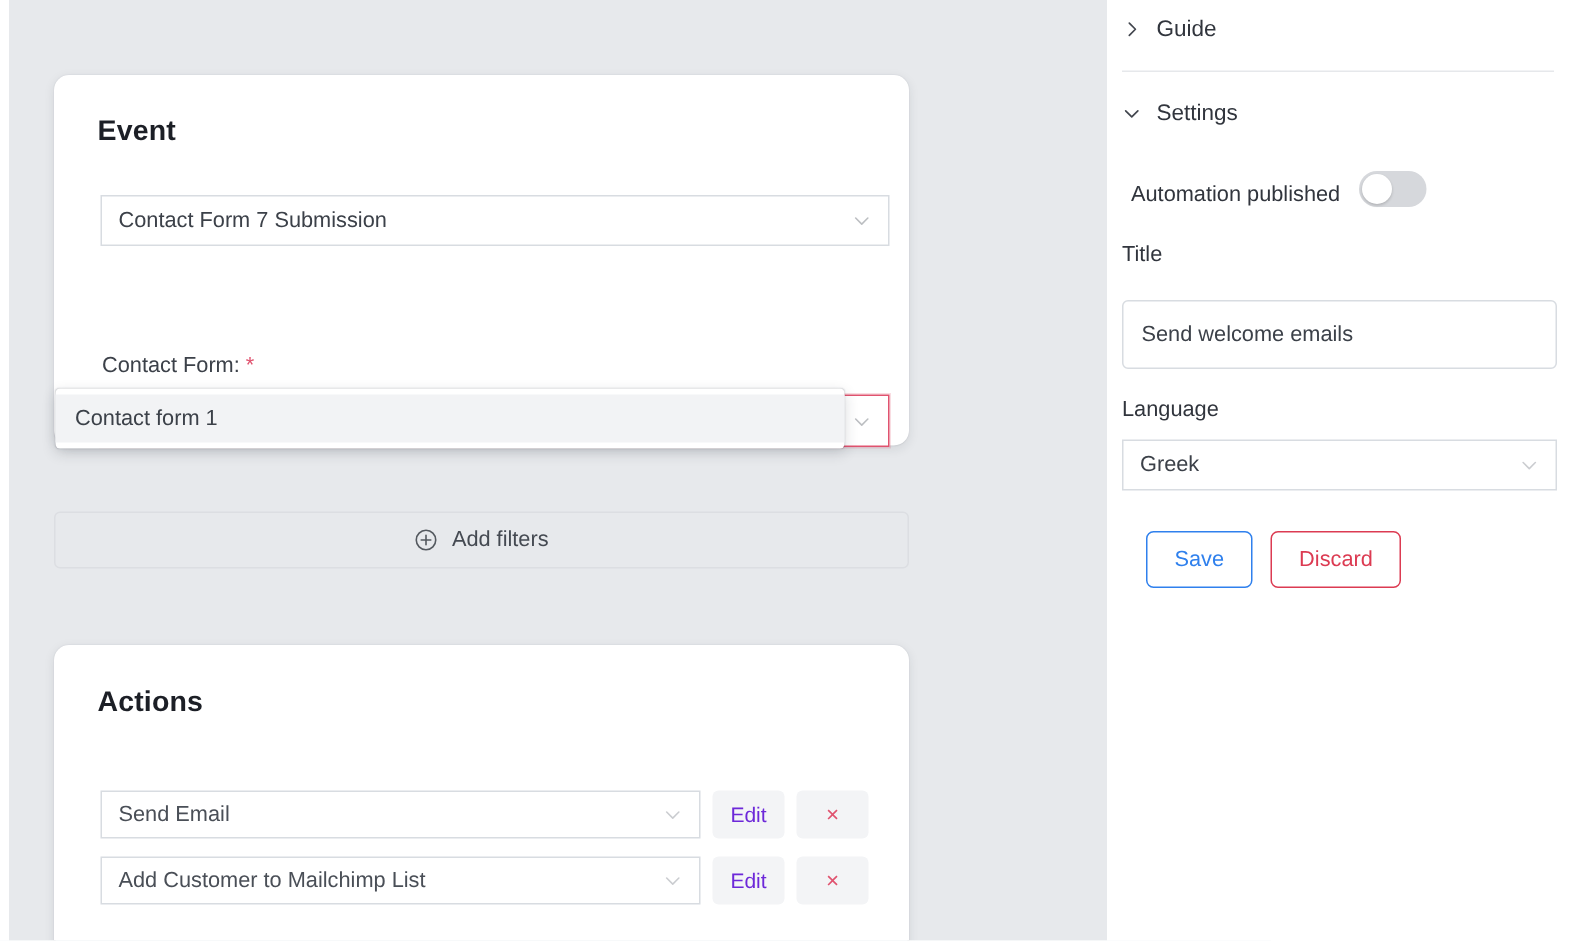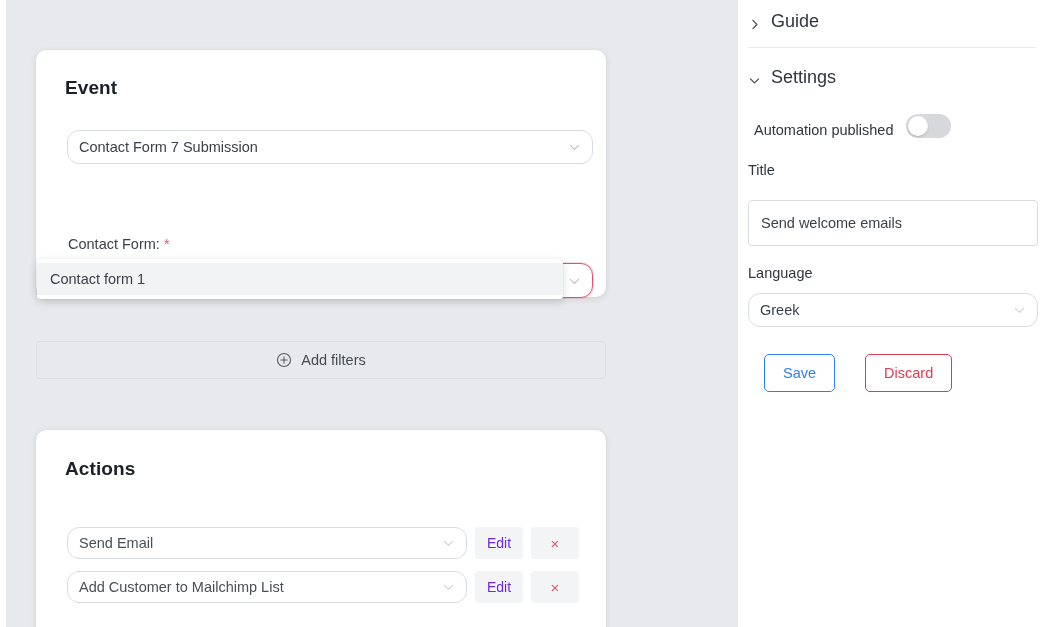--- a/index.html
+++ b/index.html
@@ -51,21 +51,21 @@
   #event-card {
     left: 30px; top: 50px;
     width: 570px; height: 247px;
   }
   #event-card .card-title { position: absolute; left: 29px; top: 27px; }
 
   .select {
     position: relative;
     background: #fff;
     border: 1px solid #d8dce1;
-    border-radius: 12px;
+    border-radius: 0;
     height: 34px;
     display: flex;
     align-items: center;
     padding: 0 34px 0 11px;
     font-size: 14.5px;
     color: #3c4149;
     white-space: nowrap;
     overflow: hidden;
   }
   .select .chev {
@@ -169,21 +169,21 @@
     width: 310px;
     height: 627px;
     background: #ffffff;
     position: relative;
     padding: 0 10px 0 10px;
   }
   .sb-section {
     display: flex;
     align-items: center;
     gap: 10px;
-    font-size: 18px;
+    font-size: 15px;
     color: #31353d;
     padding-left: 0;
   }
   #sb-guide { position: absolute; left: 10px; top: 11px; }
   #sb-settings { position: absolute; left: 10px; top: 67px; }
   .sb-divider {
     position: absolute;
     left: 10px; top: 47px;
     width: 288px; height: 1px;
     background: #e6e8eb;
@@ -239,21 +239,21 @@
   #lang-select {
     position: absolute;
     left: 10px; top: 293px;
     width: 290px; height: 34px;
   }
 
   #sb-actions {
     position: absolute;
     left: 10px; top: 354px;
     display: flex;
-    gap: 30px;
+    gap: 12px;
     padding-left: 16px;
   }
   .outline-btn {
     height: 38px;
     padding: 0 18px;
     border-radius: 5px;
     background: #ffffff;
     font-size: 14.5px;
     font-family: inherit;
     cursor: pointer;

